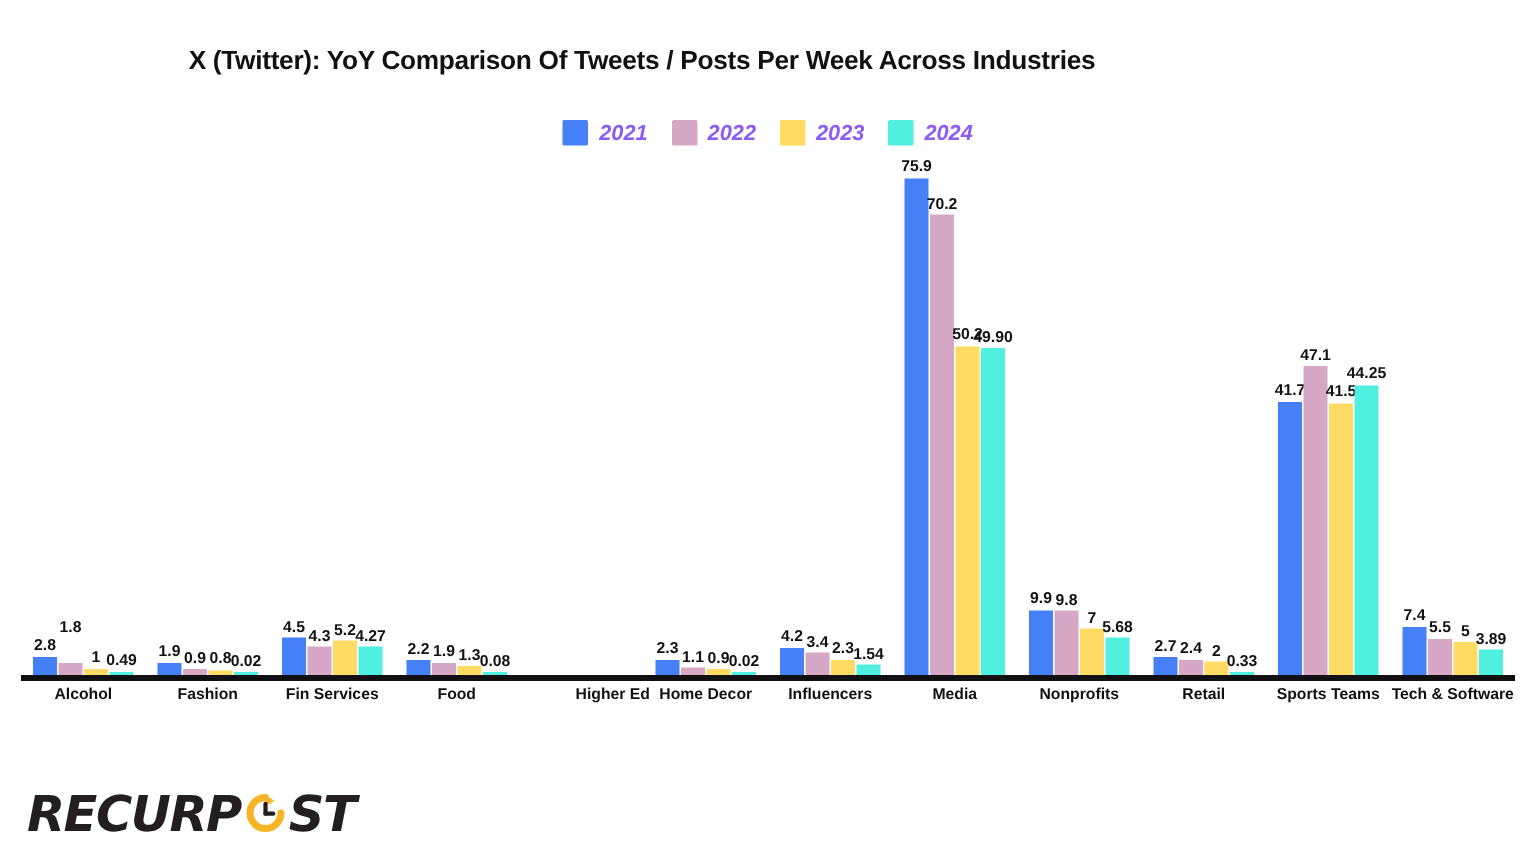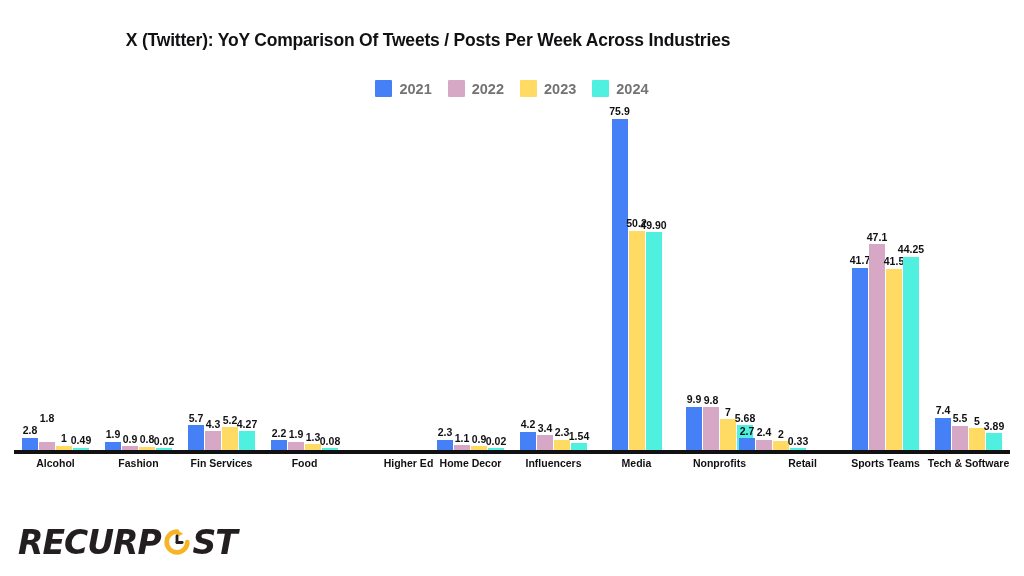--- a/index.html
+++ b/index.html
@@ -53,21 +53,22 @@
   }
   .legend-swatch {
     width: 17px;
     height: 17px;
     border-radius: 1px;
     display: block;
   }
   .legend-label {
     font-size: 14.5px;
     font-weight: bold;
-    color: #737373;
+    color: #8b5cf6;
+    font-style: italic;
   }
 
   
   .plot {
     position: absolute;
     left: 14px;
     top: 105px;
     width: 996px;
     height: 345px;
   }
@@ -218,21 +219,21 @@
           <div class="bar-label" style="bottom: 3.49367px;">0.8</div>
           <div class="bar" style="height: 3.49367px; background: rgb(255, 219, 99);"></div>
         </div>
         <div class="bar-wrap">
           <div class="bar-label" style="bottom: 2px;">0.02</div>
           <div class="bar" style="height: 2px; background: rgb(79, 240, 224);"></div>
         </div>
       </div>
       <div class="group" style="left: 174px; width: 67px;">
         <div class="bar-wrap">
-          <div class="bar-label" style="bottom: 24.8924px;">5.7</div>
+          <div class="bar-label" style="bottom: 24.8924px;">4.5</div>
           <div class="bar" style="height: 24.8924px; background: rgb(70, 128, 247);"></div>
         </div>
         <div class="bar-wrap">
           <div class="bar-label" style="bottom: 18.7785px;">4.3</div>
           <div class="bar" style="height: 18.7785px; background: rgb(214, 168, 198);"></div>
         </div>
         <div class="bar-wrap">
           <div class="bar-label" style="bottom: 22.7089px;">5.2</div>
           <div class="bar" style="height: 22.7089px; background: rgb(255, 219, 99);"></div>
         </div>
@@ -294,20 +295,24 @@
           <div class="bar-label" style="bottom: 6.72532px;">1.54</div>
           <div class="bar" style="height: 6.72532px; background: rgb(79, 240, 224);"></div>
         </div>
       </div>
       <div class="group" style="left: 589px; width: 67px;">
         <div class="bar-wrap">
           <div class="bar-label" style="bottom: 331.462px;">75.9</div>
           <div class="bar" style="height: 331.462px; background: rgb(70, 128, 247);"></div>
         </div>
         <div class="bar-wrap">
+          <div class="bar-label" style="bottom: 306.57px;">70.2</div>
+          <div class="bar" style="height: 306.57px; background: rgb(214, 168, 198);"></div>
+        </div>
+        <div class="bar-wrap">
           <div class="bar-label" style="bottom: 219.228px;">50.2</div>
           <div class="bar" style="height: 219.228px; background: rgb(255, 219, 99);"></div>
         </div>
         <div class="bar-wrap">
           <div class="bar-label" style="bottom: 217.918px;">49.90</div>
           <div class="bar" style="height: 217.918px; background: rgb(79, 240, 224);"></div>
         </div>
       </div>
       <div class="group" style="left: 672px; width: 67px;">
         <div class="bar-wrap">
@@ -320,21 +325,21 @@
         </div>
         <div class="bar-wrap">
           <div class="bar-label" style="bottom: 30.5696px;">7</div>
           <div class="bar" style="height: 30.5696px; background: rgb(255, 219, 99);"></div>
         </div>
         <div class="bar-wrap">
           <div class="bar-label" style="bottom: 24.8051px;">5.68</div>
           <div class="bar" style="height: 24.8051px; background: rgb(79, 240, 224);"></div>
         </div>
       </div>
-      <div class="group" style="left: 725px; width: 67px;">
+      <div class="group" style="left: 755px; width: 67px;">
         <div class="bar-wrap">
           <div class="bar-label" style="bottom: 11.7911px;">2.7</div>
           <div class="bar" style="height: 11.7911px; background: rgb(70, 128, 247);"></div>
         </div>
         <div class="bar-wrap">
           <div class="bar-label" style="bottom: 10.481px;">2.4</div>
           <div class="bar" style="height: 10.481px; background: rgb(214, 168, 198);"></div>
         </div>
         <div class="bar-wrap">
           <div class="bar-label" style="bottom: 8.73418px;">2</div>

